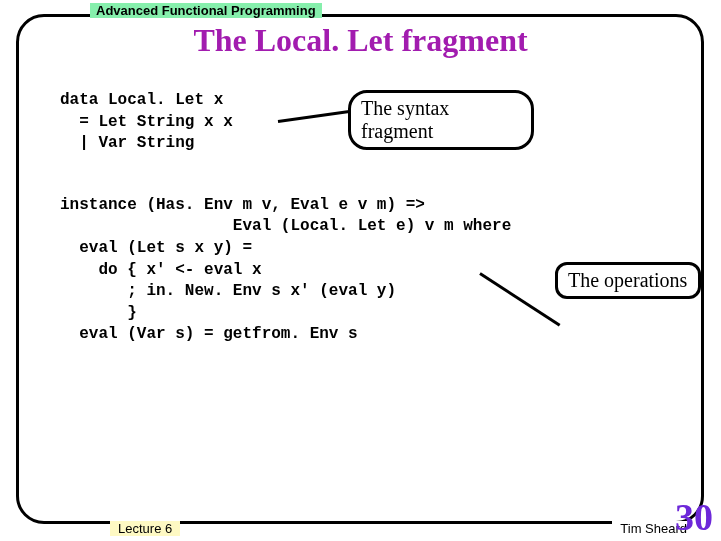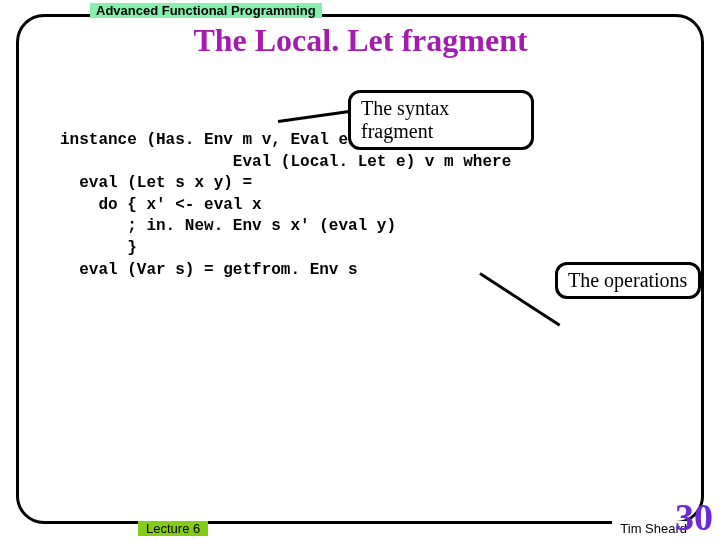--- a/index.html
+++ b/index.html
@@ -61,20 +61,21 @@
     background: #fff;
     padding: 4px 10px;
     font-family: "Times New Roman", Times, serif;
     font-size: 20px;
     line-height: 1.15;
   }
   .callout1 {
     left: 348px;
     top: 90px;
     width: 160px;
+    border-radius: 19px;
   }
   .callout2 {
     left: 555px;
     top: 262px;
     width: 120px;
   }
   .tail {
     position: absolute;
     background: #000;
     height: 3px;
@@ -90,24 +91,23 @@
     left: 480px;
     top: 272px;
     width: 95px;
     transform: rotate(33deg);
     transform-origin: left center;
   }
   .footer-left {
     position: absolute;
     left: 110px;
     bottom: 5px;
-    background: #84cc16;
+    background: #fef9c3;
     padding: 0 8px;
     font-size: 13px;
-    margin-left: 28px;
   }
   .footer-right {
     position: absolute;
     right: 26px;
     bottom: 5px;
     background: #fff;
     padding: 0 8px;
     font-size: 13px;
     margin-left: 40px;
   }
@@ -124,20 +124,23 @@
 </head>
 <body>
 
 <div class="slide-frame"></div>
 
 <div class="frame-header-label">Advanced Functional Programming</div>
 
 <div class="title">The Local. Let fragment</div>
 
 <div class="content">
+  <div class="code">data Local. Let x
+  = Let String x x
+  | Var String</div>
   <div style="height:20px"></div>
   <div style="height:20px"></div>
   <div class="code">instance (Has. Env m v, Eval e v m) =&gt;
                   Eval (Local. Let e) v m where
   eval (Let s x y) =
     do { x' &lt;- eval x
        ; in. New. Env s x' (eval y)
        }
   eval (Var s) = getfrom. Env s</div>
 </div>

